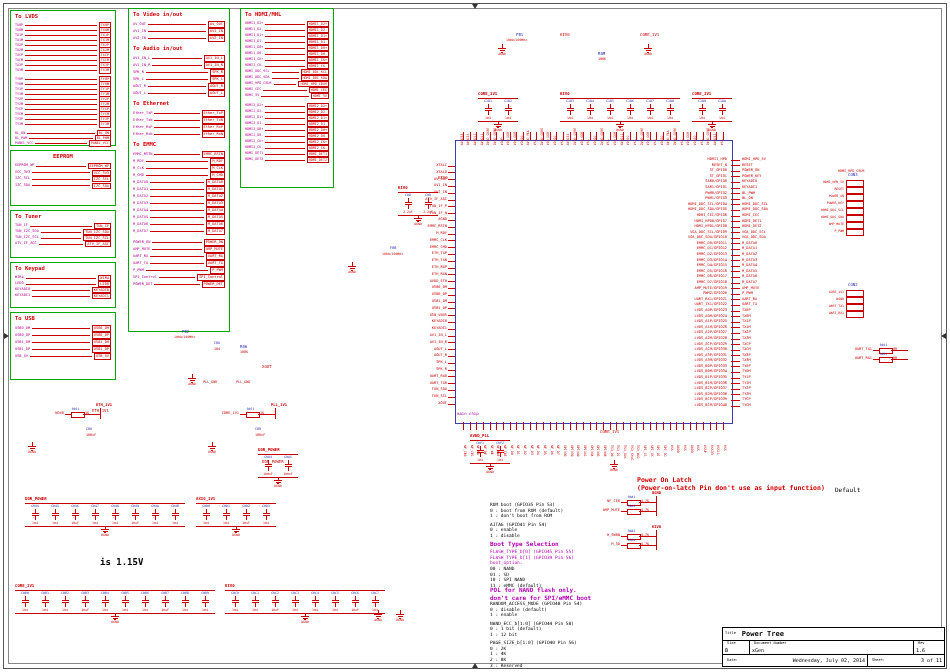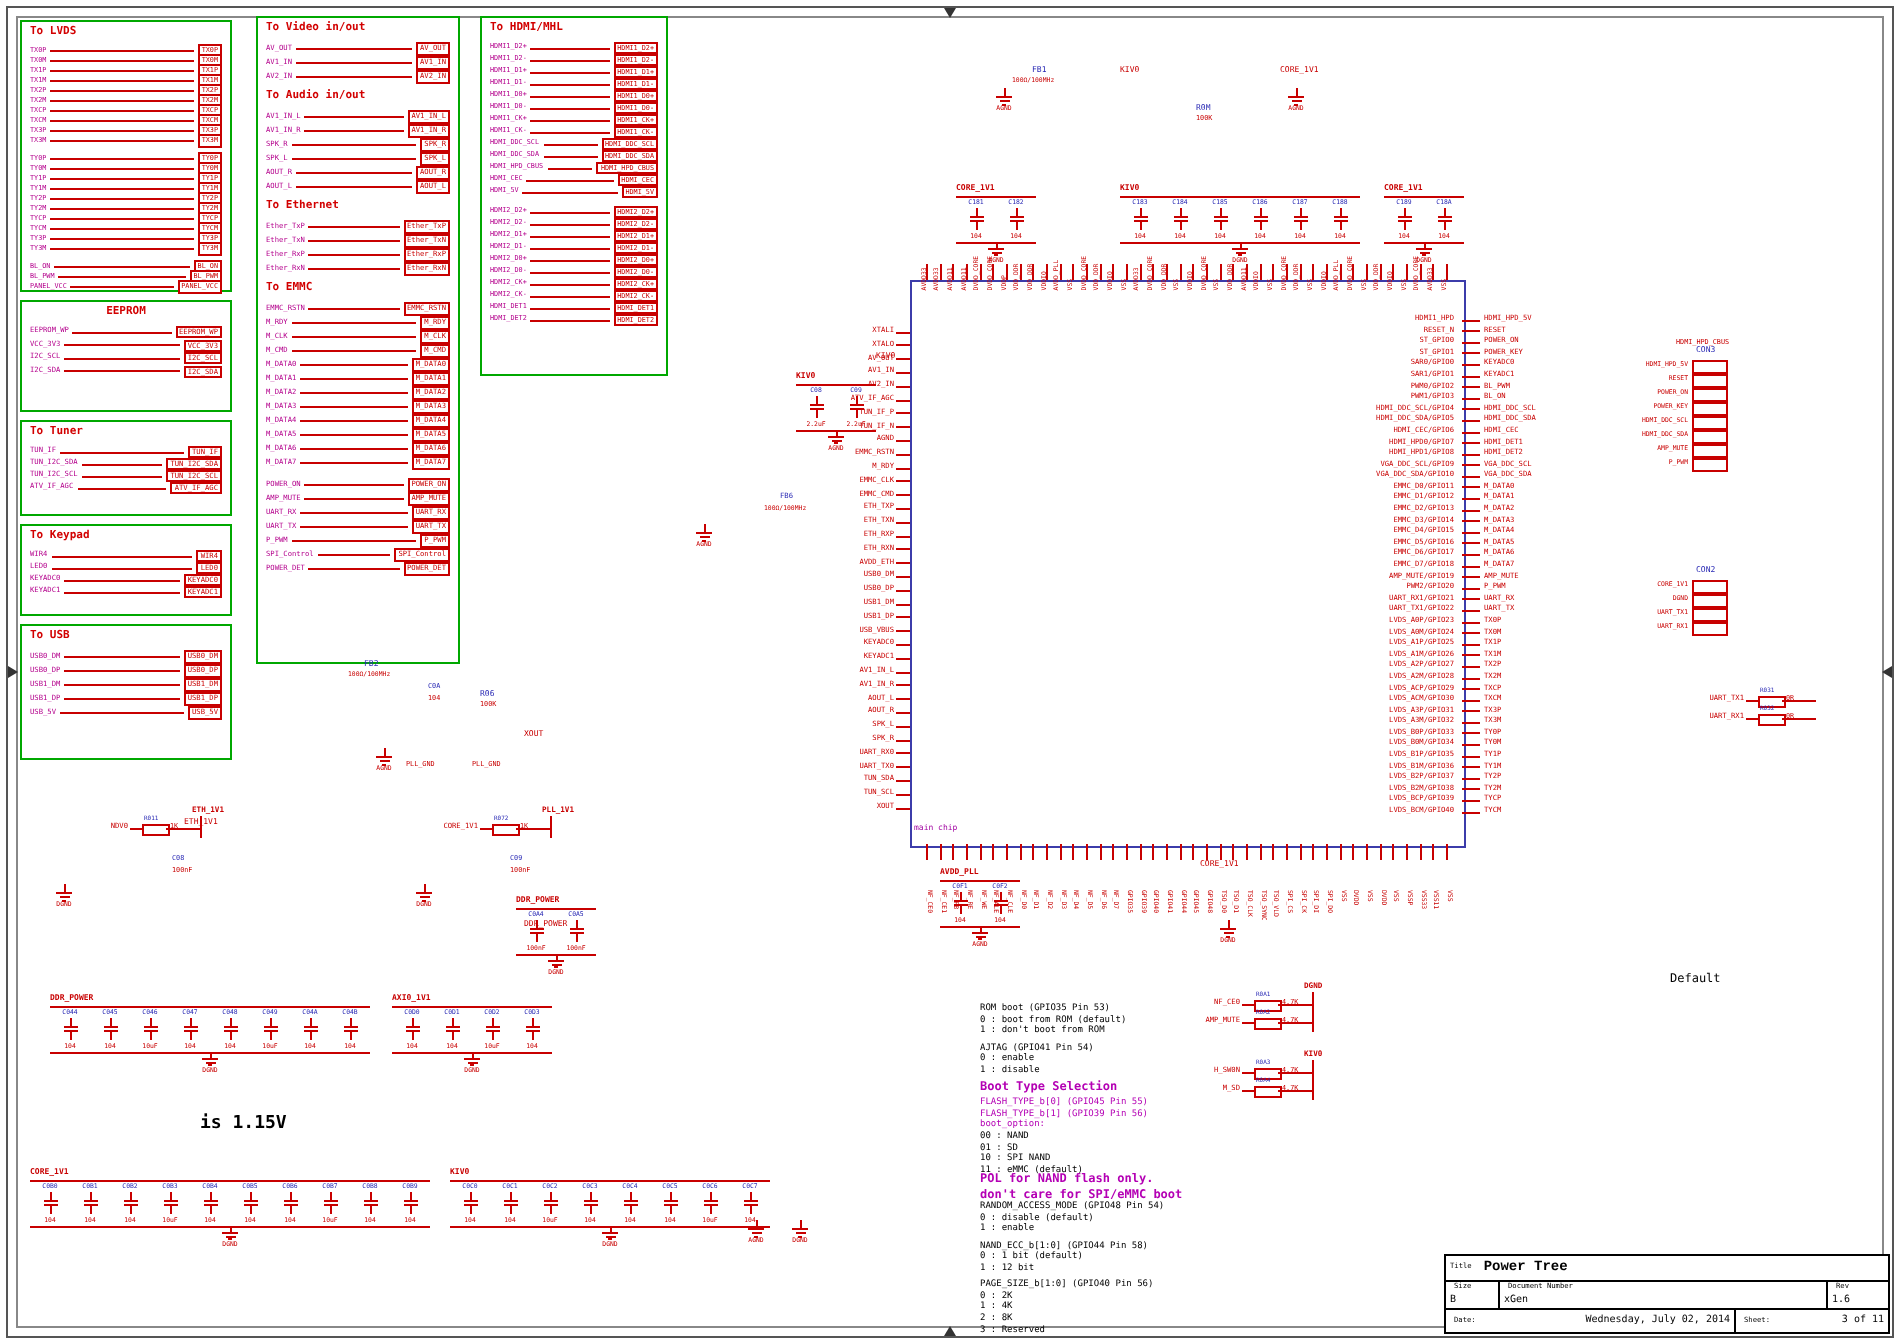--- a/index.html
+++ b/index.html
@@ -36,21 +36,21 @@
   .hdrbox{position:absolute;border:0.6px solid #c80000;background:#fff;}
   .flabel{position:absolute;line-height:1;white-space:nowrap;}
   .note{position:absolute;}
   .note div{line-height:1.25;white-space:pre;}
 
   .tblock{position:absolute;left:722px;top:627px;width:221px;height:38px;border:1px solid #000;background:#fff;}
   .tb-r1{height:12px;border-bottom:1px solid #000;display:flex;align-items:center;}
   .tb-r2{height:13px;border-bottom:1px solid #000;display:flex;}
   .tb-r3{height:11px;display:flex;}
   .tb-lab{font-size:3.6px;color:#000;padding:0 2px;line-height:1;}
-  .tb-title{font-size:7px;font-weight:bold;color:#000;padding-left:4px;line-height:1;font-family:Liberation Mono, monospace;}
+  .tb-title{font-size:7px;font-weight:bold;color:#000;padding-left:4px;line-height:1;}
   .tb-cell{position:relative;border-right:1px solid #000;padding:1px 2px;display:flex;flex-direction:column;justify-content:space-between;}
   .tb-val{font-size:5px;color:#000;line-height:1;}
   .tb-sz{width:22px;}
   .tb-doc{flex:1;}
   .tb-rev{width:26px;border-right:none;}
   .tb-date{flex:1;flex-direction:row;align-items:center;}
   .tb-sheet{width:72px;border-right:none;flex-direction:row;align-items:center;}
 </style>
 </head>
 <body>
@@ -1436,20 +1436,24 @@
     <div class="capline-v" style="left: 400px; top: 610px; height: 4px;"></div>
     <div class="capplate" style="left: 396px; top: 614px; width: 8px; height: 0.9px;"></div>
     <div class="capplate" style="left: 397.5px; top: 615.8px; width: 5px; height: 0.9px;"></div>
     <div class="capplate" style="left: 398.8px; top: 617.6px; width: 2.4px; height: 0.9px;"></div>
     <div class="captext" style="color: rgb(200, 0, 0); left: 390px; top: 619.4px; width: 20px;">DGND</div>
     <div class="capline-v" style="left: 614px; top: 460px; height: 4px;"></div>
     <div class="capplate" style="left: 610px; top: 464px; width: 8px; height: 0.9px;"></div>
     <div class="capplate" style="left: 611.5px; top: 465.8px; width: 5px; height: 0.9px;"></div>
     <div class="capplate" style="left: 612.8px; top: 467.6px; width: 2.4px; height: 0.9px;"></div>
     <div class="captext" style="color: rgb(200, 0, 0); left: 604px; top: 469.4px; width: 20px;">DGND</div>
+    <div class="note" style="left: 637px; top: 476px;">
+      <div style="font-size: 6.5px; color: rgb(210, 0, 0); font-weight: bold;">Power On Latch</div>
+      <div style="font-size: 6.5px; color: rgb(210, 0, 0); font-weight: bold;">(Power-on-latch Pin don't use as input function)</div>
+    </div>
     <div class="note" style="left: 490px; top: 502px;">
       <div style="font-size: 4.5px; color: rgb(0, 0, 0); font-weight: normal;">ROM boot (GPIO35 Pin 53)</div>
       <div style="font-size: 4.5px; color: rgb(0, 0, 0); font-weight: normal;">0 : boot from ROM (default)</div>
       <div style="font-size: 4.5px; color: rgb(0, 0, 0); font-weight: normal;">1 : don't boot from ROM</div>
       <div style="font-size: 4.5px; color: rgb(0, 0, 0); font-weight: normal; height: 2.7px;"></div>
       <div style="font-size: 4.5px; color: rgb(0, 0, 0); font-weight: normal;">AJTAG (GPIO41 Pin 54)</div>
       <div style="font-size: 4.5px; color: rgb(0, 0, 0); font-weight: normal;">0 : enable</div>
       <div style="font-size: 4.5px; color: rgb(0, 0, 0); font-weight: normal;">1 : disable</div>
     </div>
     <div class="note" style="left: 490px; top: 540px;">

